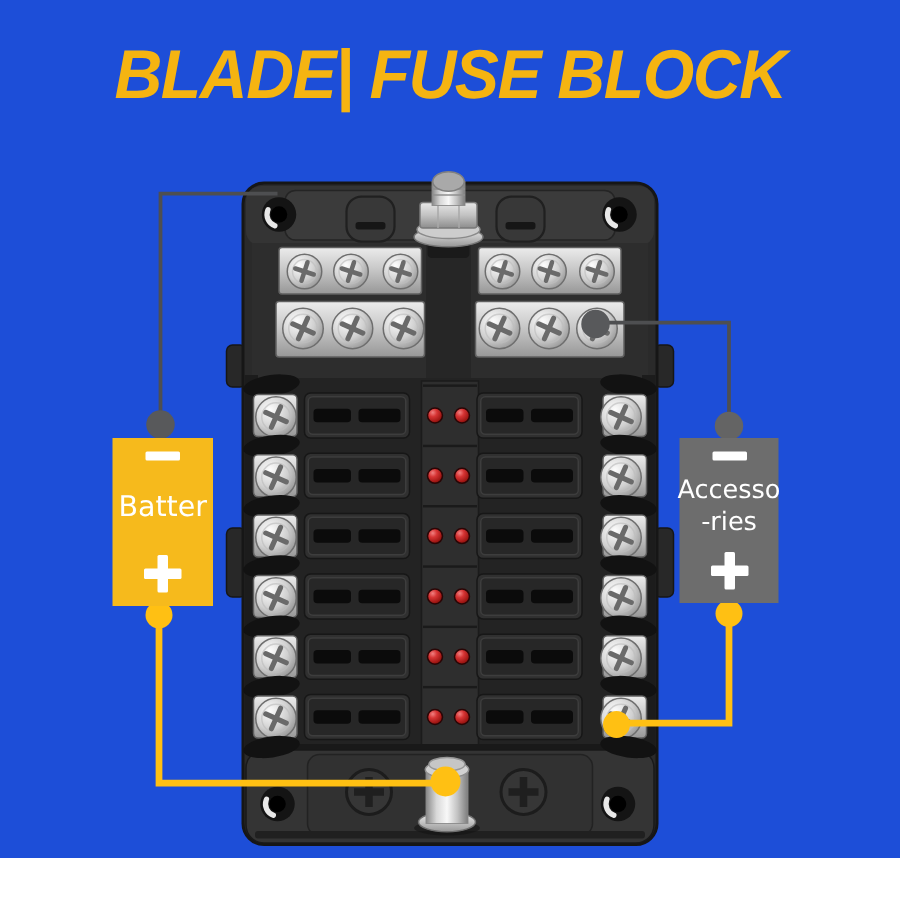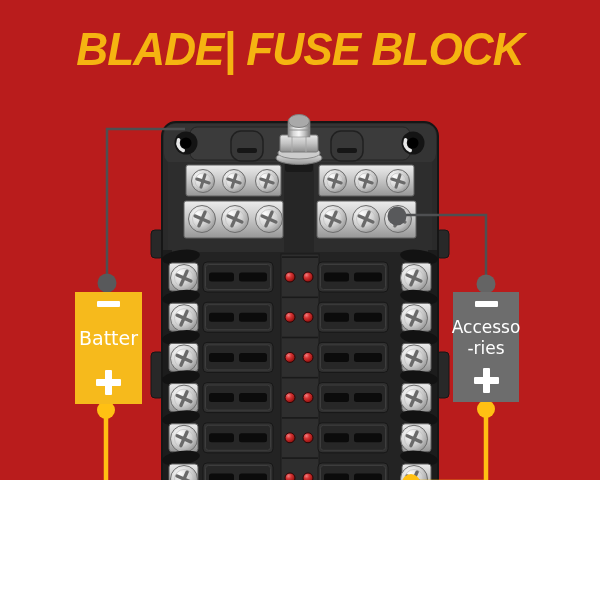--- a/index.html
+++ b/index.html
@@ -1,18 +1,18 @@
 <!DOCTYPE html>
 <html><head>
 <meta charset="utf-8">
 <style>
   html,body { margin:0; padding:0; background:#ffffff; }
   .stage {
-    position:relative; width:600px; height:480px; overflow:hidden;
-    background:#b91c1c; font-family:"Liberation Sans", sans-serif;
+    position:relative; width:600px; height:572px; overflow:hidden;
+    background:#1d4ed8; font-family:"Liberation Sans", sans-serif;
   }
   .title {
     position:absolute; top:22px; left:0; right:0; margin:0;
     text-align:center; white-space:nowrap;
     font-family:"Liberation Sans", sans-serif;
     font-size:46px; font-weight:bold; font-style:italic;
     letter-spacing:-1px; color:#F5B411;
     transform:scaleX(.96);
   }
   .art { position:absolute; left:0; top:0; width:600px; height:600px; }

